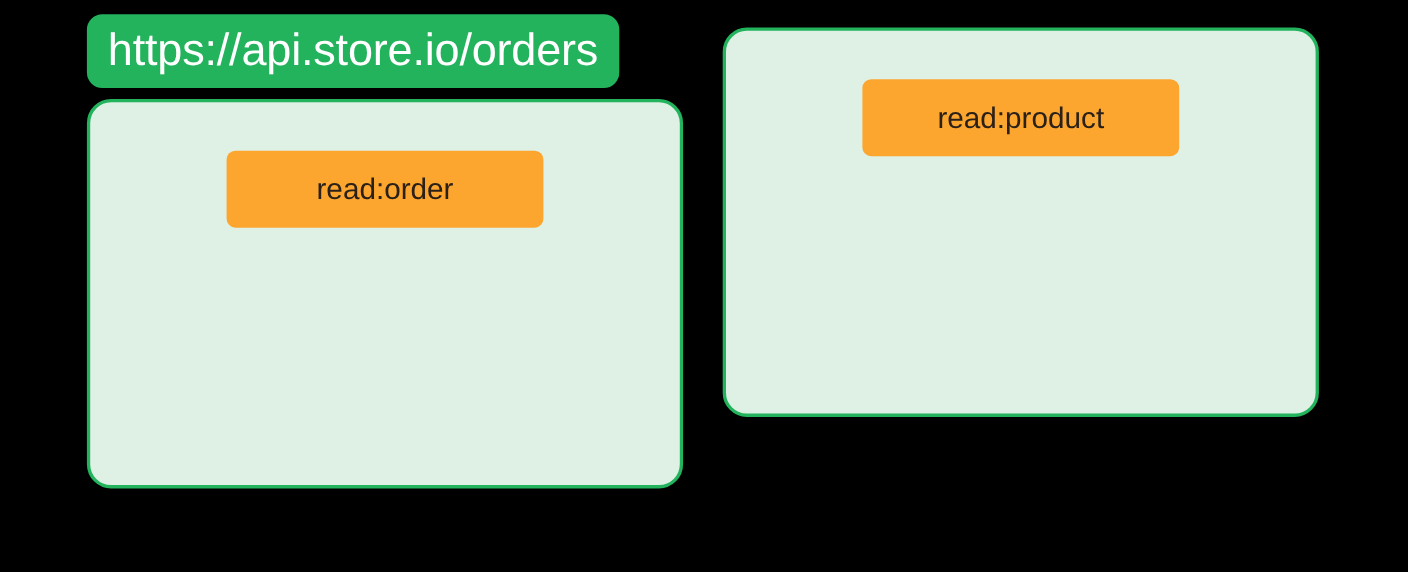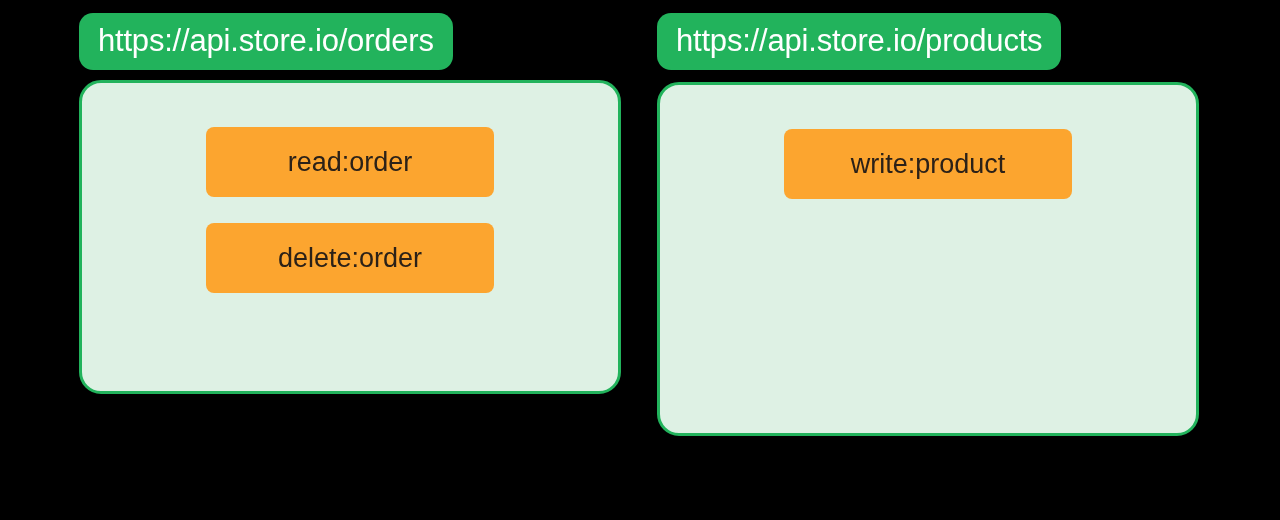--- a/index.html
+++ b/index.html
@@ -30,41 +30,41 @@
   }
   .api-group.left  { left: 79px;  width: 542px; }
   .api-group.right { left: 657px; width: 542px; }
 
   
   .endpoint-pill {
     display: inline-block;
     background: #22B35C;
     border-radius: 14px;
     color: #FFFFFF;
-    font-size: 31px;
+    font-size: 41px;
     line-height: 1;
     padding: 12px 19px 14px 19px;
     white-space: nowrap;
     letter-spacing: -0.2px;
   }
 
   
   .scope-panel {
     margin-top: 12px;
     box-sizing: border-box;
     background: #DEF1E4;
     border: 3px solid #22B35C;
     border-radius: 22px;
     padding: 44px 0 46px 0;
     display: flex;
     flex-direction: column;
     align-items: center;
     gap: 26px;
   }
-  .api-group.left  .scope-panel { width: 542px; height: 314px; margin-top: 10px; }
+  .api-group.left  .scope-panel { width: 542px; height: 354px; margin-top: 10px; }
   .api-group.right .scope-panel { width: 542px; height: 354px; }
 
   
   .scope-chip {
     box-sizing: border-box;
     width: 288px;
     height: 70px;
     background: #FCA52F;
     border-radius: 8px;
     color: #2B2118;
@@ -80,26 +80,24 @@
 <body>
 
 <div id="canvas">
 
   <div class="api-group left">
 
     <div class="endpoint-pill">https://api.store.io/orders</div>
 
     <div class="scope-panel">
       <div class="scope-chip">read:order</div>
-      <div class="scope-chip">delete:order</div>
     </div>
   </div>
 
   <div class="api-group right">
 
-    <div class="endpoint-pill">https://api.store.io/products</div>
 
     <div class="scope-panel">
-      <div class="scope-chip">write:product</div>
+      <div class="scope-chip">read:product</div>
     </div>
   </div>
 
 </div>
 
 </body></html>

